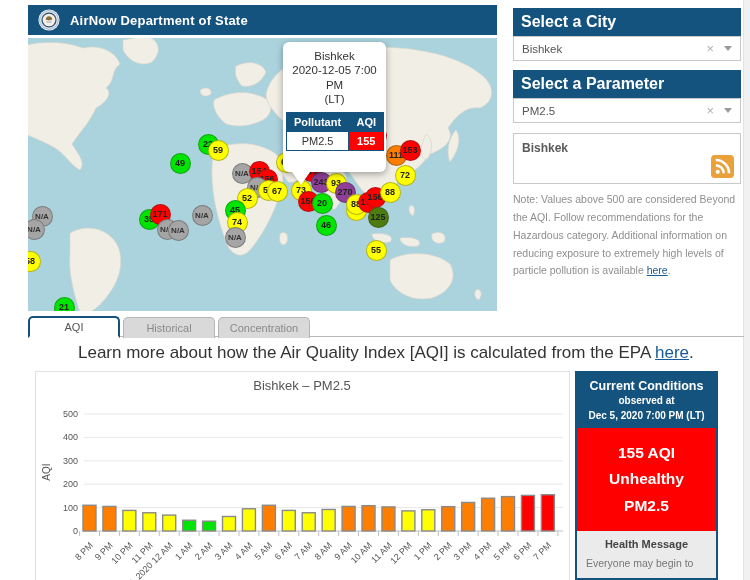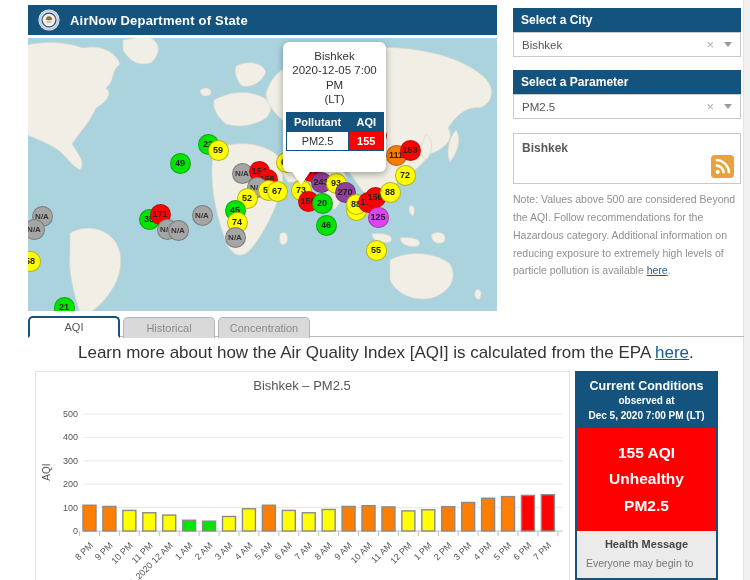--- a/index.html
+++ b/index.html
@@ -22,21 +22,21 @@
   .popup { position:absolute; left:255px; top:4px; width:103px; background:#fff; border-radius:6px; box-shadow:0 2px 7px rgba(0,0,0,.35); padding:7px 3px 9px; text-align:center; font-size:11.5px; color:#333; z-index:10; }
   .popup .line { line-height:1.25; }
   .popup table { margin:5px auto 12px; border-collapse:collapse; }
   .popup th { background:#15537f; color:#fff; font-size:11px; padding:3px 7px; border:1px solid #15537f; }
   .popup td.pm { background:#fff; border:1px solid #15537f; font-size:11px; padding:3px 6px; color:#333; }
   .popup td.val { background:#fe0000; border:1px solid #15537f; font-size:11px; padding:3px 8px; color:#fff; font-weight:bold; }
   .popup-tail { position:absolute; left:9px; top:100%; width:0; height:0; border-left:9px solid transparent; border-right:9px solid transparent; border-top:13px solid #fff; filter:drop-shadow(0 2px 1px rgba(0,0,0,.15)); }
 
   
   .sidebar { position:absolute; left:513px; top:0; width:228px; }
-  .box-header { background:#15537f; color:#fff; font-weight:bold; font-size:12px; padding:5px 8px; }
+  .box-header { background:#15537f; color:#fff; font-weight:bold; font-size:16px; padding:5px 8px; }
   .select { border:1px solid #c9c9c9; background:#fff; height:25px; display:flex; align-items:center; font-size:11.5px; color:#555; padding:0 8px; cursor:pointer; }
   .select .clear { margin-left:auto; color:#b0b0b0; font-size:13px; line-height:1; }
   .select .caret { width:0; height:0; border-left:4px solid transparent; border-right:4px solid transparent; border-top:5px solid #9a9a9a; margin-left:10px; }
   .city-box { position:absolute; top:8px; left:0; width:228px; }
   .param-box { position:absolute; top:70px; left:0; width:228px; }
   .rss-box { position:absolute; top:133px; left:0; width:228px; height:51px; background:#fff; border:1px solid #c9c9c9; }
   .rss-title { position:absolute; left:8px; top:7px; font-size:12px; font-weight:bold; color:#5a5a5a; }
   .rss-icon { position:absolute; right:6px; bottom:5px; width:23px; height:23px; cursor:pointer; }
   .note { position:absolute; top:191px; left:0; width:229px; font-size:10.5px; color:#8f8f8f; line-height:1.7; }
   a.inline-link { color:#1a5a96; text-decoration:underline; cursor:pointer; }
@@ -140,21 +140,21 @@
         <div class="marker" style="left: 297.5px; top: 134.5px; background: rgb(255, 255, 0);">93</div>
         <div class="marker" style="left: 306.5px; top: 143.5px; background: rgb(143, 63, 151);">270</div>
         <div class="marker" style="left: 262.5px; top: 141.5px; background: rgb(255, 255, 0);">73</div>
         <div class="marker" style="left: 269.5px; top: 152.5px; background: rgb(255, 0, 0);">156</div>
         <div class="marker" style="left: 283.5px; top: 154.5px; background: rgb(0, 228, 0);">20</div>
         <div class="marker" style="left: 317.5px; top: 161.5px; background: rgb(255, 255, 0);">60</div>
         <div class="marker" style="left: 287.5px; top: 176.5px; background: rgb(0, 228, 0);">46</div>
         <div class="marker" style="left: 317.5px; top: 155.5px; background: rgb(255, 255, 0);">88</div>
         <div class="marker" style="left: 329.5px; top: 153.5px; background: rgb(255, 0, 0);">171</div>
         <div class="marker" style="left: 336.5px; top: 148.5px; background: rgb(255, 0, 0);">156</div>
-        <div class="marker" style="left: 339.5px; top: 168.5px; background: #d946ef; border-radius: 10px;">125</div>
+        <div class="marker" style="left: 339.5px; top: 168.5px; background: #4d7c0f;">125</div>
         <div class="marker" style="left: 351.5px; top: 143.5px; background: rgb(255, 255, 0);">88</div>
         <div class="marker" style="left: 366.5px; top: 126.5px; background: rgb(255, 255, 0);">72</div>
         <div class="marker" style="left: 357.5px; top: 106.5px; background: rgb(255, 126, 0);">111</div>
         <div class="marker" style="left: 371.5px; top: 101.5px; background: rgb(255, 0, 0);">153</div>
         <div class="marker" style="left: 337.5px; top: 86.5px; background: rgb(255, 0, 0);">161</div>
         <div class="marker" style="left: 337.5px; top: 201.5px; background: rgb(255, 255, 0);">55</div>
       </div>
 
     <div class="popup">
       <div class="line">Bishkek</div>

